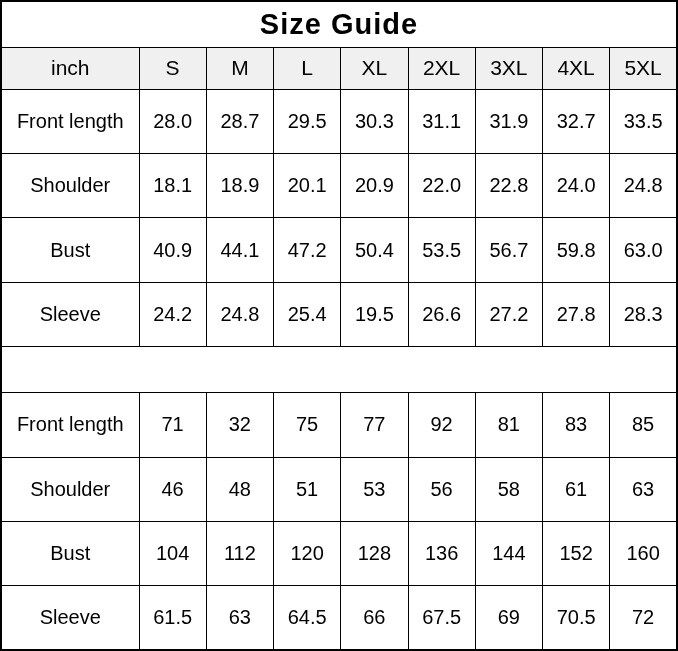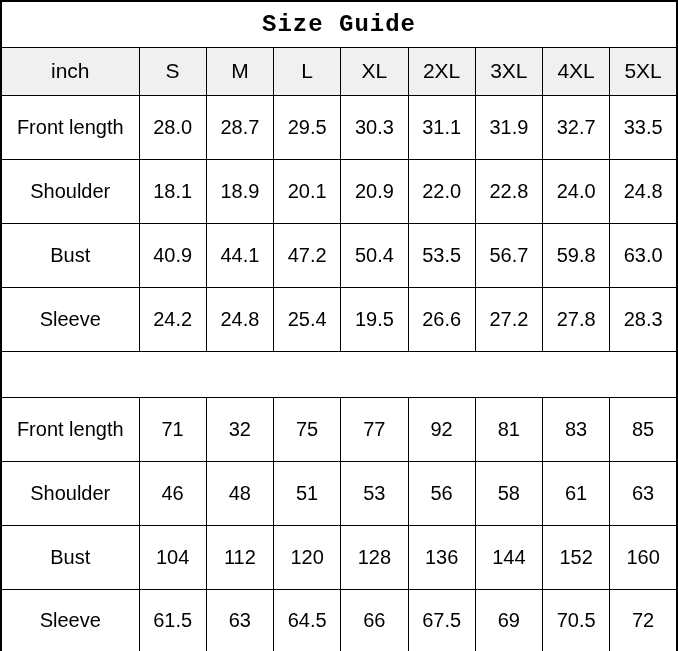--- a/index.html
+++ b/index.html
@@ -27,27 +27,27 @@
     vertical-align: middle;
     padding: 0;
     color: #000000;
     font-family: "Liberation Sans", sans-serif;
     font-size: 20px;
     overflow: hidden;
     white-space: nowrap;
   }
   tr.r-title { height: 46px; }
   td.title-cell {
-    font-family: Liberation Mono, monospace;
+    font-family: Liberation Sans, sans-serif;
     font-weight: bold;
-    font-size: 24px;
+    font-size: 29px;
     letter-spacing: 1px;
     background: #ffffff;
   }
-  tr.r-unit { height: 48px; }
+  tr.r-unit { height: 42px; }
   tr.r-unit td {
     background: #f0f0f0;
     font-size: 21px;
   }
   tr.r-data { height: 64px; }
   tr.r-data td { background: #ffffff; }
   td.label-cell { font-size: 20px; }
   tr.r-gap { height: 46px; }
   td.gap-cell { background: #ffffff; }
   tr.r-footer { height: 50px; }

